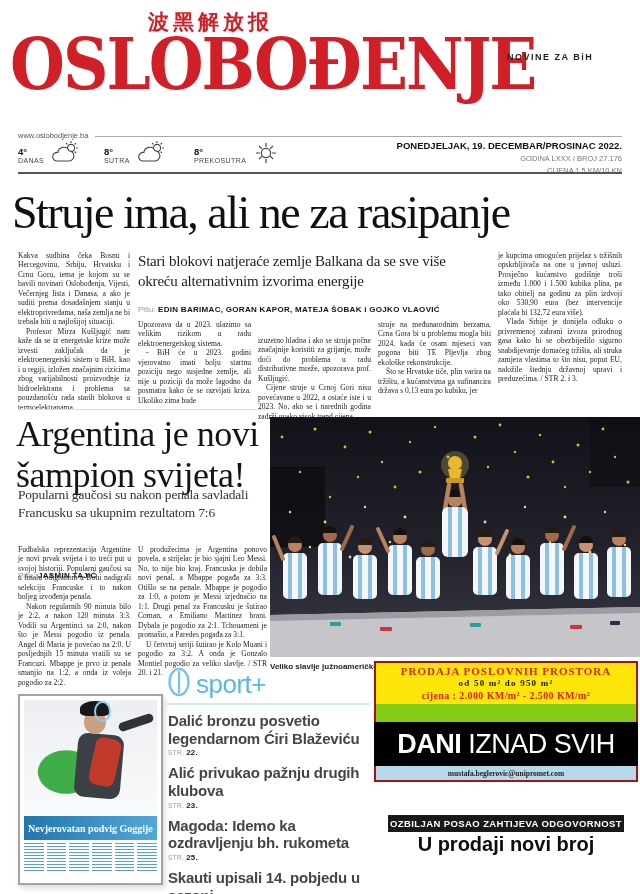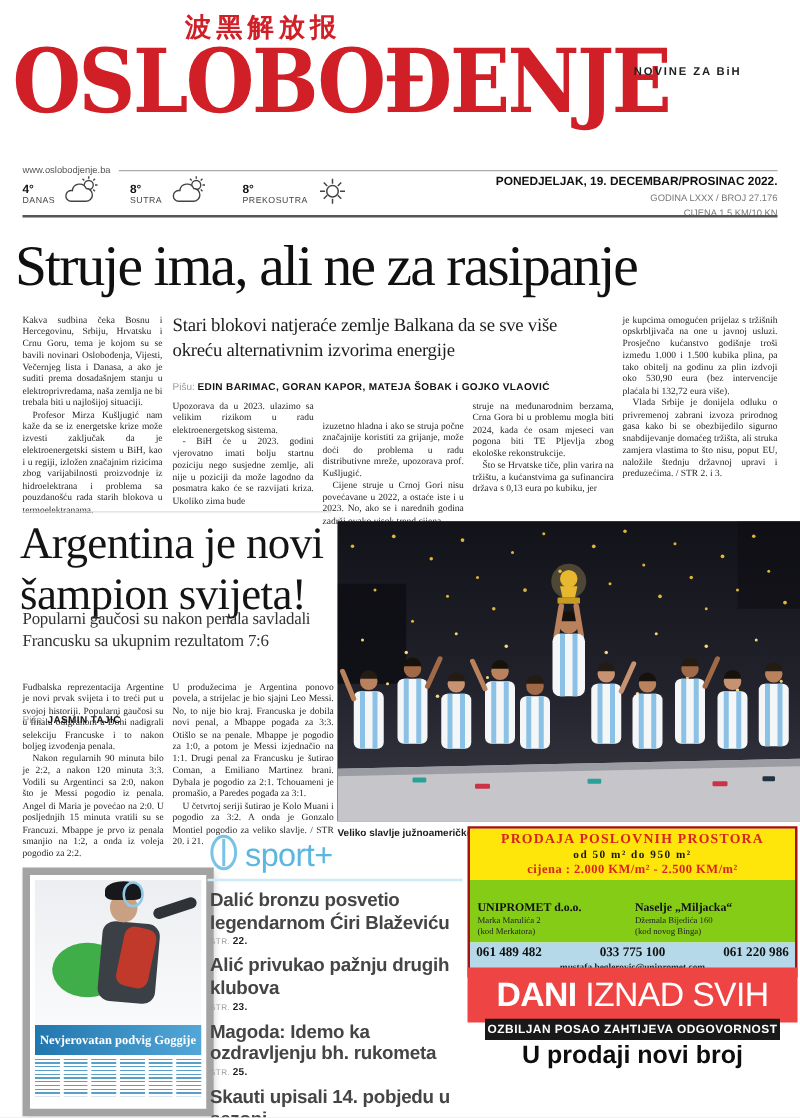--- a/index.html
+++ b/index.html
@@ -54,21 +54,21 @@
   .arg-by{left:18px;top:529px;margin-top:42px;}
   .ac1{left:18px;top:545px;width:113px;}
   .ac2{left:138px;top:545px;width:129px;}
   .photo{left:270px;top:417px;width:370px;height:240px;overflow:hidden;background:#17171f;}
   .caption{left:270px;top:662px;font-family:"Liberation Sans",sans-serif;
            font-weight:bold;font-size:8px;color:#1c1c1c;}
   .caption .credit{font-weight:normal;color:#999;font-size:7px;}
 
   
   .thumb{left:18px;top:694px;width:141px;height:187px;background:#fff;
-         border:6px solid #a3a3a3;box-shadow:2px 3px 5px rgba(0,0,0,.15);}
+         border:2px solid #a3a3a3;box-shadow:2px 3px 5px rgba(0,0,0,.15);}
   .t-photo{position:absolute;left:4px;top:4px;right:4px;height:116px;
            background:linear-gradient(180deg,#eceef1,#f9fafb);overflow:hidden;}
   .t-flag{position:absolute;left:14px;top:50px;width:56px;height:44px;background:#3fae49;
           border-radius:45% 55% 45% 55%;transform:rotate(-10deg);}
   .t-body{position:absolute;left:52px;top:34px;width:46px;height:64px;background:#3b3f46;
           border-radius:10px;transform:rotate(5deg);}
   .t-sash{position:absolute;left:68px;top:38px;width:26px;height:48px;background:#c0392b;
           border-radius:8px;transform:rotate(12deg);}
   .t-head{position:absolute;left:60px;top:10px;width:22px;height:24px;background:#caa083;border-radius:50%;}
   .t-beanie{position:absolute;left:56px;top:1px;width:30px;height:15px;background:#17181c;
@@ -100,21 +100,21 @@
   .ad-l1{color:#d8241f;font-weight:bold;font-size:11px;letter-spacing:1px;}
   .ad-l2{color:#1a1a1a;font-weight:bold;font-size:9px;letter-spacing:1.2px;margin-top:1px;}
   .ad-l3{color:#d8241f;font-weight:bold;font-size:10px;letter-spacing:.4px;margin-top:2px;}
   .ad-white{display:flex;padding:18px 6px 3px;gap:4px;background:#84cc16;}
   .ad-co{flex:1;}
   .ad-co-name{font-weight:bold;font-size:9.5px;color:#111;}
   .ad-co-line{font-size:7px;color:#222;line-height:1.35;}
   .ad-blue{background:#b5d9e8;padding:3px 5px 2px;}
   .ad-phones{display:flex;justify-content:space-between;font-weight:bold;font-size:10.5px;color:#111;}
   .ad-email{text-align:center;font-weight:bold;font-size:7.5px;color:#222;margin-top:1px;}
-  .dani{left:374px;top:774px;width:264px;height:44px;background:#ef4444;color:#fff;
+  .dani{left:374px;top:722px;width:264px;height:44px;background:#000000;color:#fff;
         display:flex;align-items:center;justify-content:center;gap:7px;
         font-family:"Liberation Sans",sans-serif;font-size:27px;letter-spacing:-.5px;}
   .dani b{font-weight:bold;}
   .slogan{left:388px;top:815px;width:236px;background:#191919;color:#fff;text-align:center;
           font-family:"Liberation Sans",sans-serif;font-weight:bold;font-size:9.5px;
           padding:3px 0;letter-spacing:.4px;}
   .promo{left:374px;top:833px;width:264px;text-align:center;
          font-family:"Liberation Sans",sans-serif;font-weight:bold;font-size:20px;color:#0d0d0d;}
 </style>
 </head>

